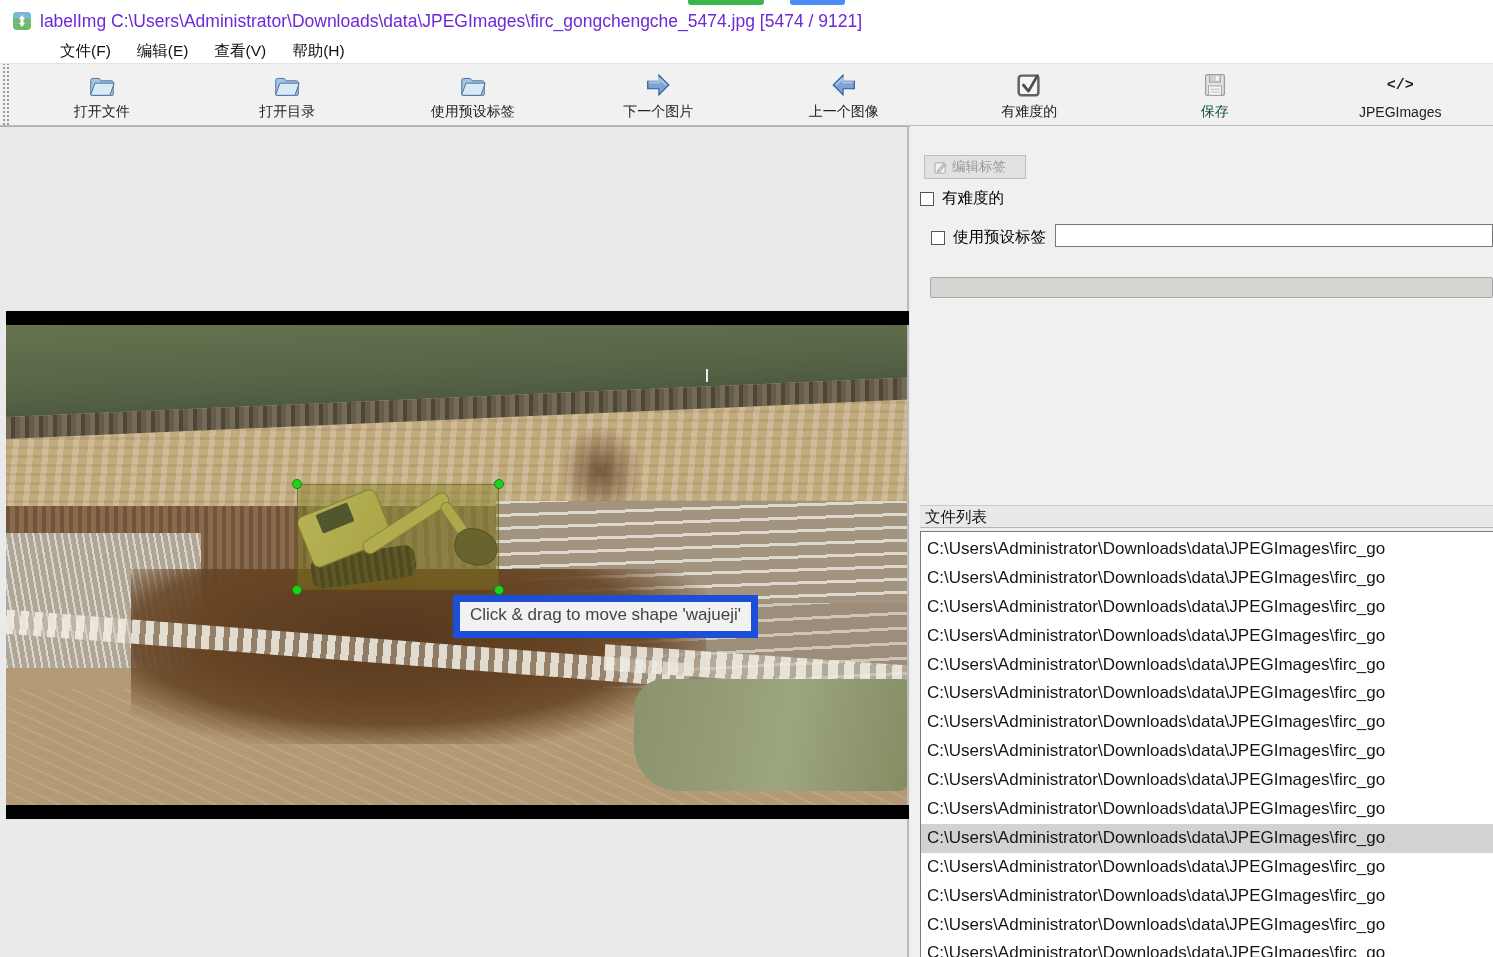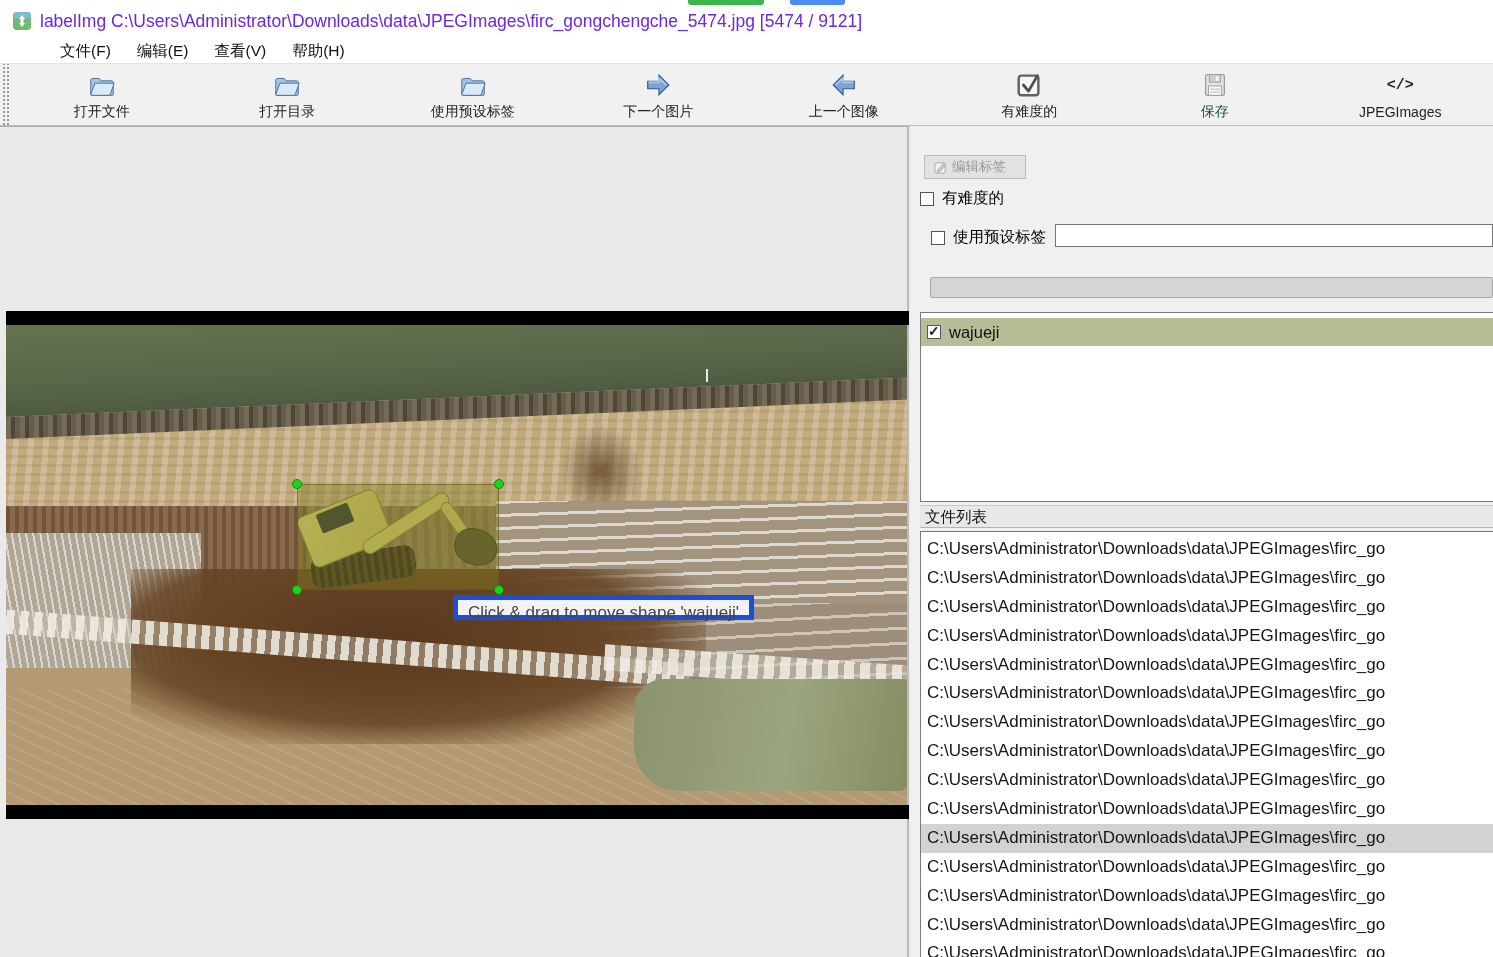--- a/index.html
+++ b/index.html
@@ -88,22 +88,22 @@
   .exc-bucket { left:448px; top:218px; width:44px; height:36px; background:#565137;
     border:1px solid #3a3724; border-radius:45% 55% 50% 50%; transform:rotate(15deg); }
 
   
   .bbox { left:291px; top:173px; width:202px; height:106px; z-index:4;
     background:var(--box_fill); border:1px solid rgba(90,90,10,.55); }
   .handle { position:absolute; width:10px; height:10px; border-radius:50%; z-index:7;
     background:var(--handle_green); border:1px solid #0a8a0a; }
   .handle.tl { left:286px; top:168px; } .handle.tr { left:488px; top:168px; }
   .handle.bl { left:286px; top:274px; } .handle.br { left:488px; top:274px; }
-  .tooltip { left:447px; top:284px; z-index:8; height:25px; line-height:25px; padding:0 10px;
-    background:#f2f2f2; border:5px solid #1d4ed8; color:#444; font-size:17px; white-space:nowrap; }
+  .tooltip { left:447px; top:284px; z-index:8; height:43px; line-height:25px; padding:0 10px;
+    background:#f2f2f2; border:7px solid #1d4ed8; color:#444; font-size:17px; white-space:nowrap; }
 
   
   .splitter { position:absolute; left:907px; top:126px; width:2px; height:831px; background:#bbb; cursor:col-resize; }
 
   
   .panel { position:absolute; left:910px; top:126px; width:583px; height:831px; background:var(--panel_bg); }
   .dock-title { position:absolute; left:10px; right:0; height:23px; background:#e8e8e8;
     border-top:1px solid #c9c9c9; border-bottom:1px solid #b5b5b5;
     font-size:15.5px; color:#111; line-height:22px; padding-left:5px; }
   .dock1-title { top:3px; }
@@ -290,26 +290,20 @@
     </div>
 
     <div class="cb-row row-default">
       <span class="cb"></span>
       <span>使用预设标签</span>
     </div>
     <input class="default-input" type="text" value="" style="">
 
     <div class="combo"></div>
 
-    <div class="label-list">
-        <div class="label-row selected">
-          <span class="cb checked"></span>
-          <span>wajueji</span>
-        </div>
-      </div>
 
     <div class="dock-title dock2-title">文件列表</div>
     <div class="file-list">
         <div class="file-row">C:\Users\Administrator\Downloads\data\JPEGImages\firc_go</div>
         <div class="file-row">C:\Users\Administrator\Downloads\data\JPEGImages\firc_go</div>
         <div class="file-row">C:\Users\Administrator\Downloads\data\JPEGImages\firc_go</div>
         <div class="file-row">C:\Users\Administrator\Downloads\data\JPEGImages\firc_go</div>
         <div class="file-row">C:\Users\Administrator\Downloads\data\JPEGImages\firc_go</div>
         <div class="file-row">C:\Users\Administrator\Downloads\data\JPEGImages\firc_go</div>
         <div class="file-row">C:\Users\Administrator\Downloads\data\JPEGImages\firc_go</div>

